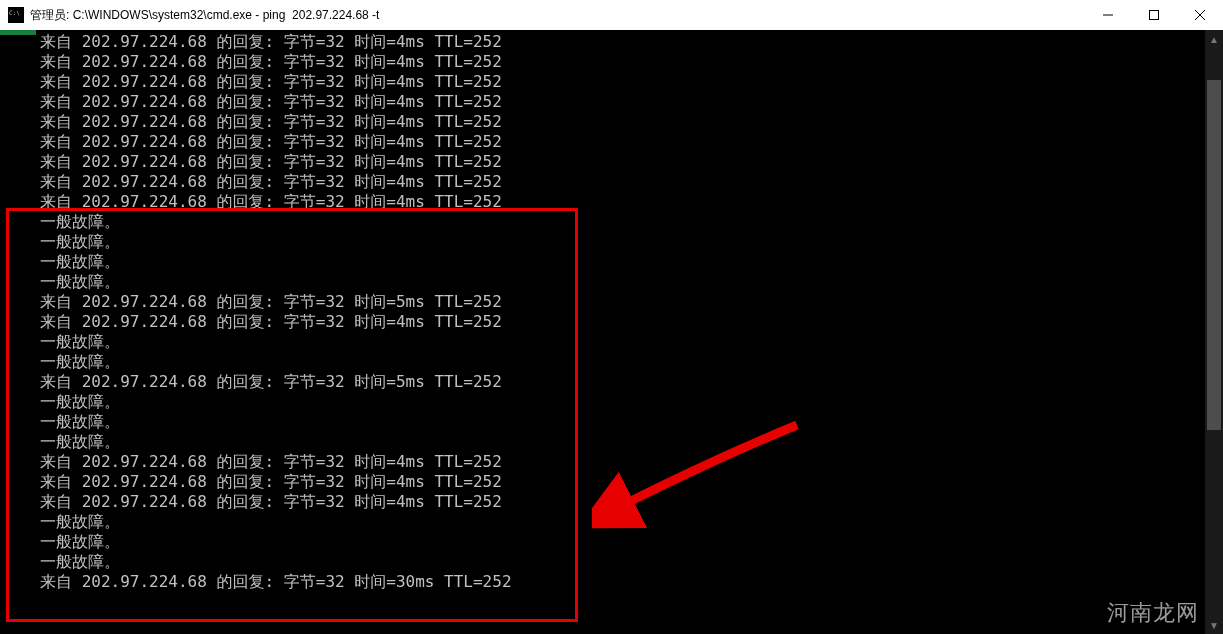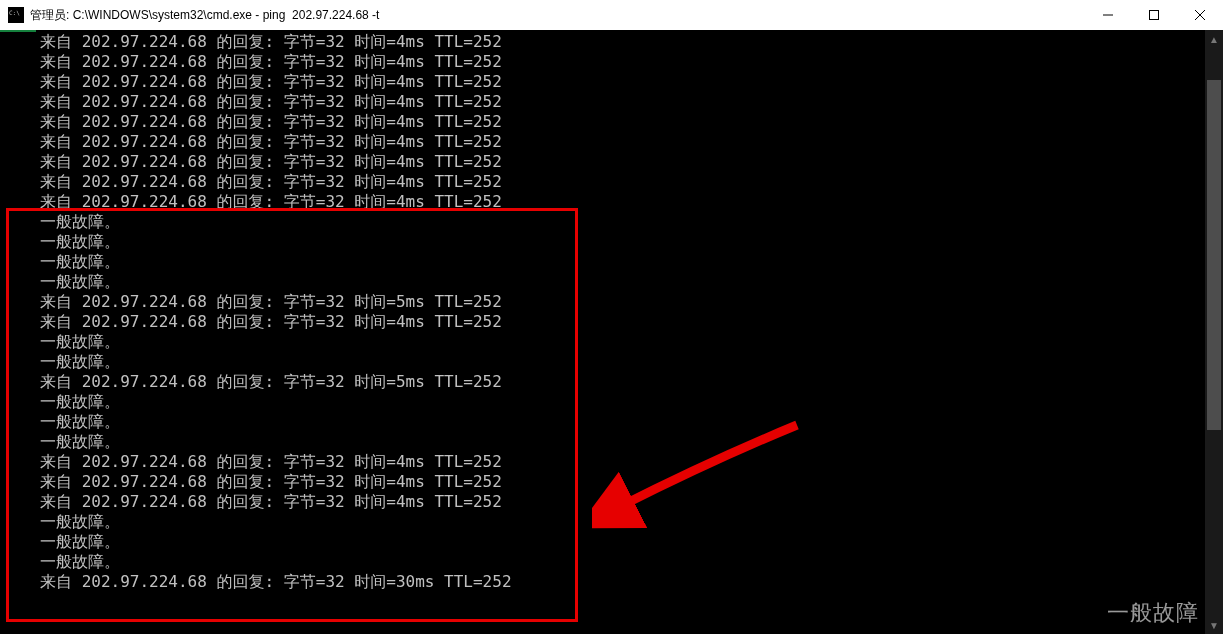--- a/index.html
+++ b/index.html
@@ -15,21 +15,21 @@
     width: 1223px;
     height: 634px;
     position: relative;
     background: #000;
     box-sizing: border-box;
   }
   
   .titlebar {
     height: 30px;
     background: #ffffff;
-    border-bottom: 2px solid #15803d;
+    border-bottom: 5px solid #15803d;
     display: flex;
     align-items: center;
     font-size: 12px;
     color: #000;
   }
   .titlebar .icon {
     width: 16px;
     height: 16px;
     margin: 0 6px 0 8px;
     background: #000;
@@ -188,14 +188,14 @@
 
   <svg class="arrow-svg" viewBox="0 0 220 120">
     <defs>
       <marker id="ah" markerWidth="7" markerHeight="7" refX="2" refY="3.5" orient="auto">
         <polygon points="0 0, 7 3.5, 0 7" fill="#e60000"></polygon>
       </marker>
     </defs>
     <path d="M205 5 Q 120 40 25 88" stroke="#e60000" stroke-width="9" fill="none" marker-end="url(#ah)"></path>
   </svg>
 
-  <div class="watermark">一般故障</div>
+  <div class="watermark">河南龙网</div>
 </div>
 
 </body></html>

